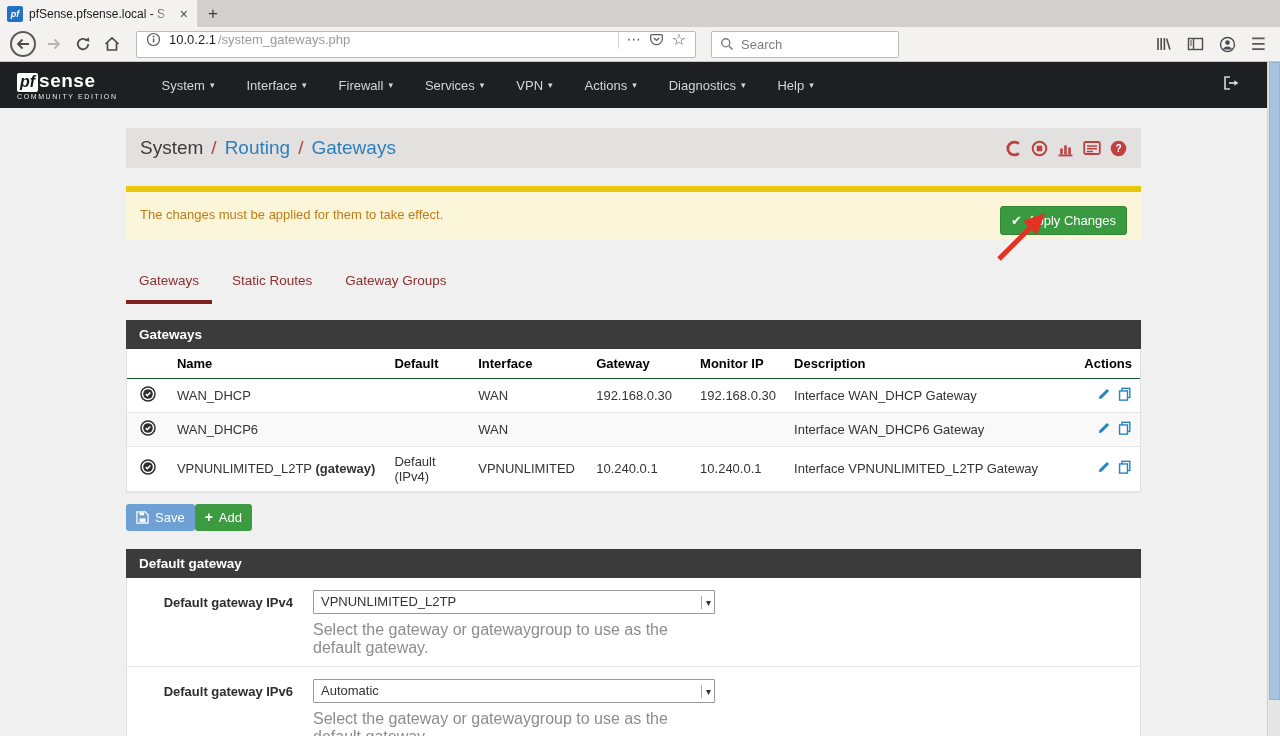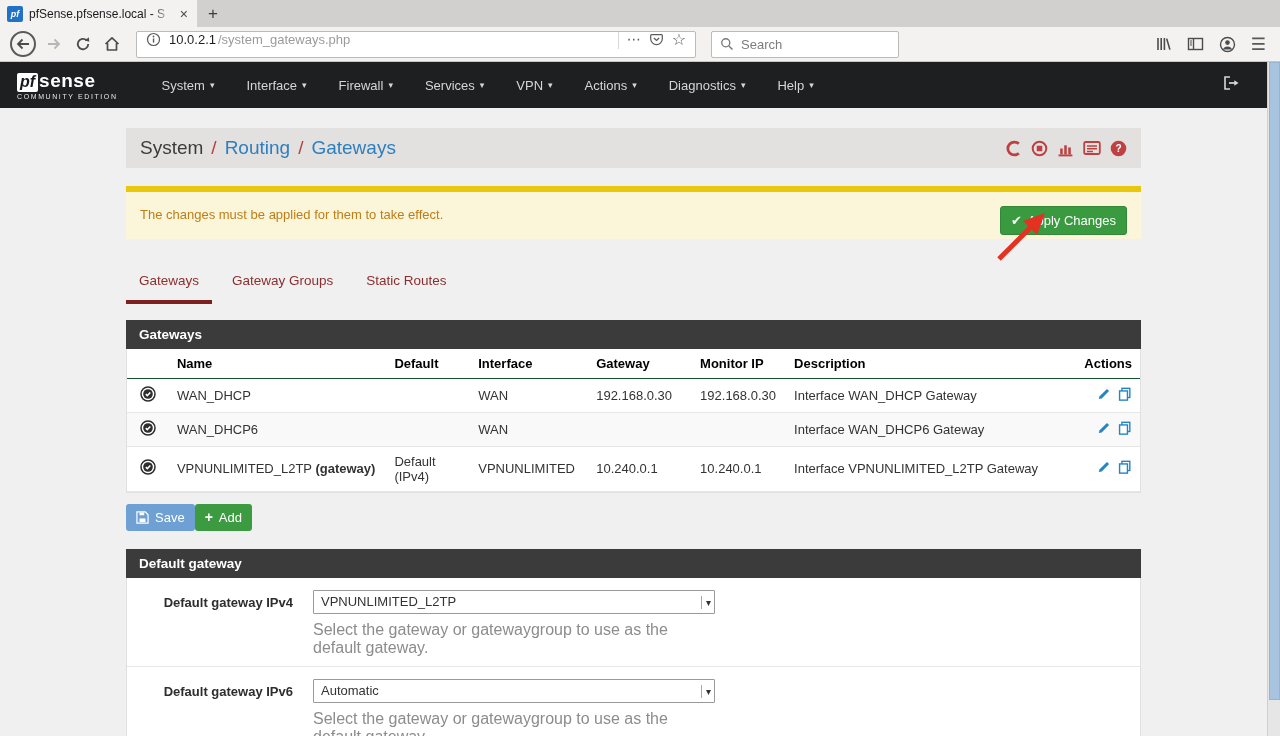--- a/index.html
+++ b/index.html
@@ -284,22 +284,22 @@
           <span>Apply Changes</span>
         </button>
         <svg class="annot-arrow" width="64" height="58" viewBox="0 0 64 58">
           <line x1="8" y1="54" x2="42" y2="20" stroke="#e33221" stroke-width="5"></line>
           <polygon points="54,8 46,30 32,16" fill="#e33221"></polygon>
         </svg>
       </div>
 
       <div class="tabs">
         <span class="tab-item active">Gateways</span>
+        <span class="tab-item">Static Routes</span>
         <span class="tab-item">Gateway Groups</span>
-        <span class="tab-item">Static Routes</span>
       </div>
 
       <div class="panel">
         <div class="panel-heading">Gateways</div>
         <div class="panel-body">
           <table class="gw">
             <thead>
               <tr>
                 <th class="col-icon"></th>
                 <th class="col-name">Name</th>

